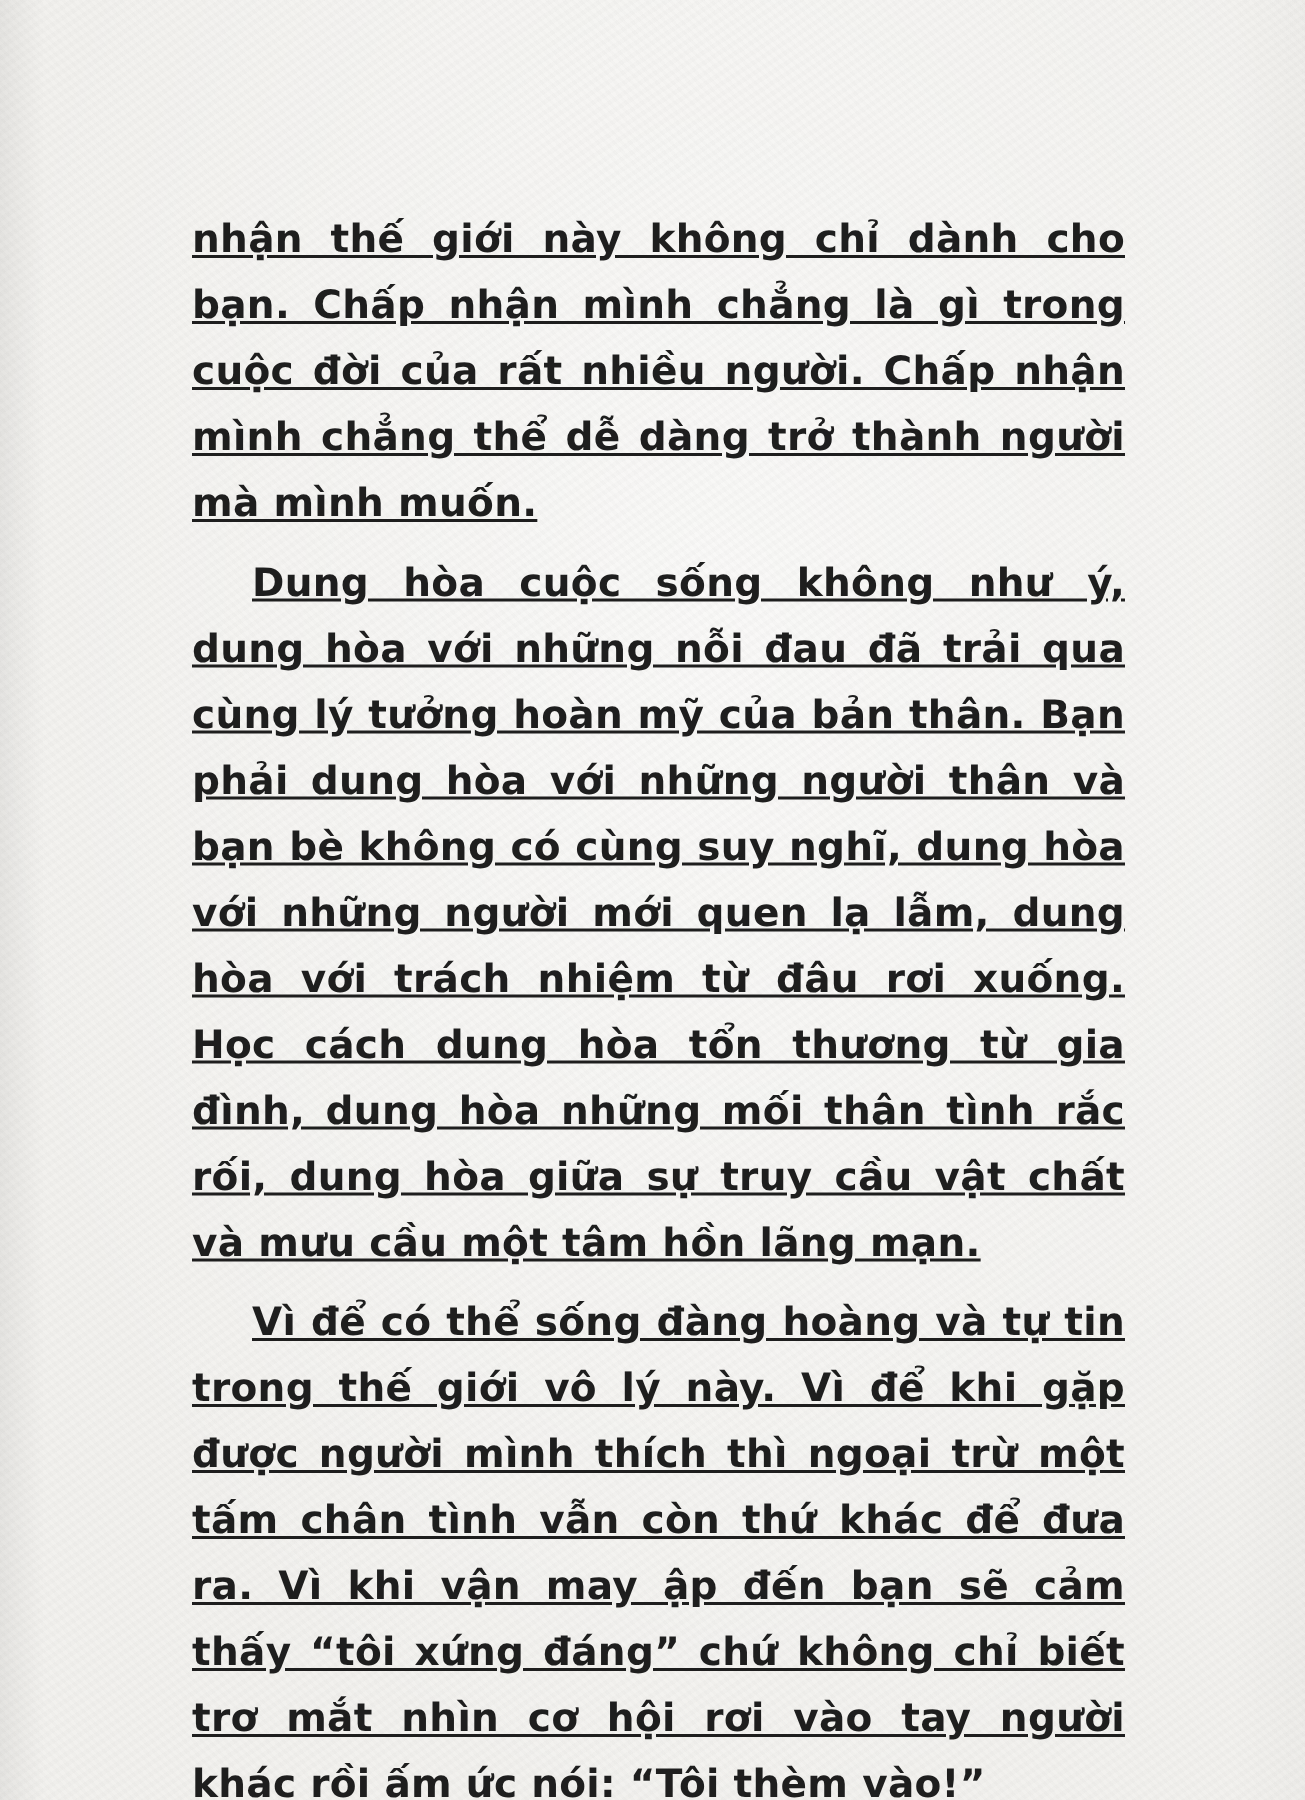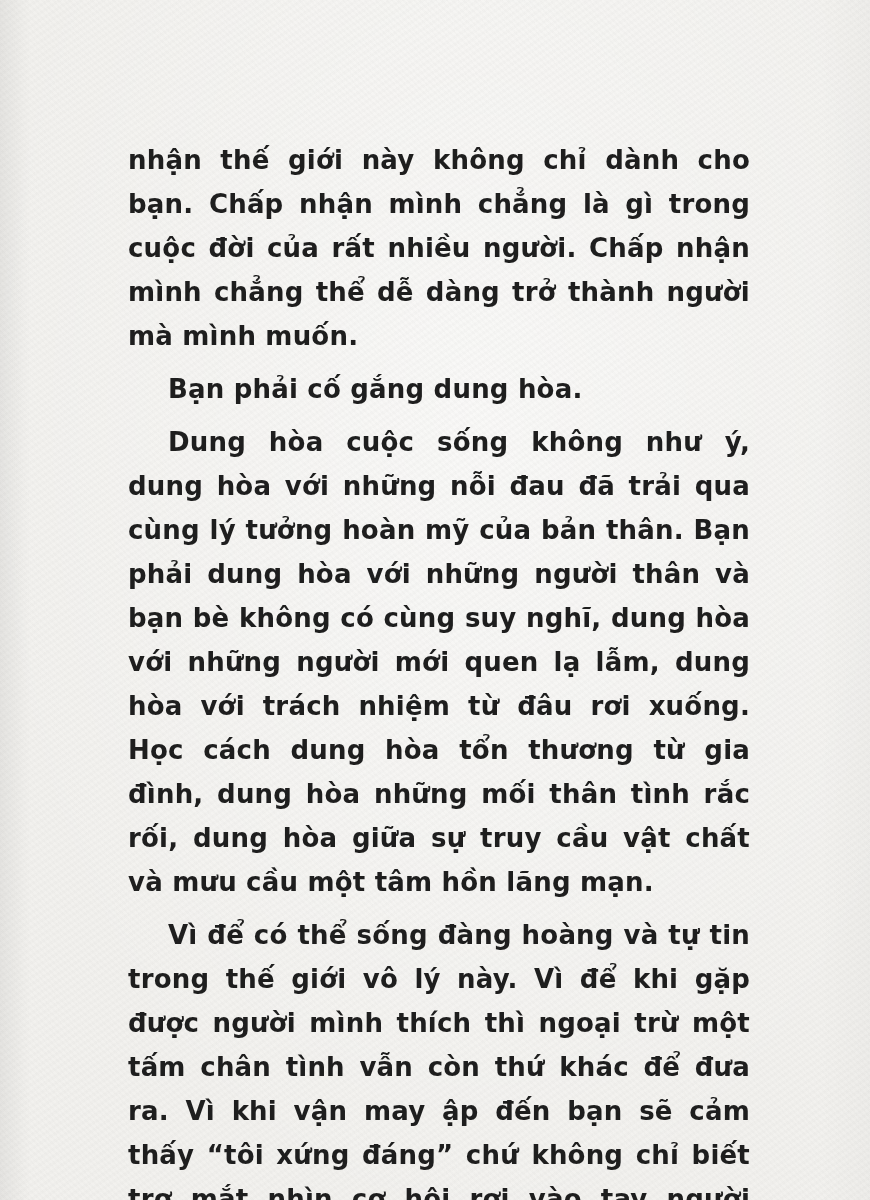--- a/index.html
+++ b/index.html
@@ -40,29 +40,29 @@
     color: #1e1e1e;
     font-size: 26px;
     line-height: 44px;
     font-weight: 600;
     text-align: justify;
     letter-spacing: 0.2px;
   }
 
   .text-block p {
     margin-bottom: 9px;
+    text-decoration: underline;
   }
 
   .text-block p.indent {
     text-indent: 40px;
   }
 </style>
 </head>
 <body>
 
 <div class="page">
   <div class="text-block">
     <p>nhận thế giới này không chỉ dành cho bạn. Chấp nhận mình chẳng là gì trong cuộc đời của rất nhiều người. Chấp nhận mình chẳng thể dễ dàng trở thành người mà mình muốn.</p>
-    <p class="indent">Bạn phải cố gắng dung hòa.</p>
     <p class="indent">Dung hòa cuộc sống không như ý, dung hòa với những nỗi đau đã trải qua cùng lý tưởng hoàn mỹ của bản thân. Bạn phải dung hòa với những người thân và bạn bè không có cùng suy nghĩ, dung hòa với những người mới quen lạ lẫm, dung hòa với trách nhiệm từ đâu rơi xuống. Học cách dung hòa tổn thương từ gia đình, dung hòa những mối thân tình rắc rối, dung hòa giữa sự truy cầu vật chất và mưu cầu một tâm hồn lãng mạn.</p>
     <p class="indent">Vì để có thể sống đàng hoàng và tự tin trong thế giới vô lý này. Vì để khi gặp được người mình thích thì ngoại trừ một tấm chân tình vẫn còn thứ khác để đưa ra. Vì khi vận may ập đến bạn sẽ cảm thấy “tôi xứng đáng” chứ không chỉ biết trơ mắt nhìn cơ hội rơi vào tay người khác rồi ấm ức nói: “Tôi thèm vào!”</p>
   </div>
 </div>
 
 </body></html>

